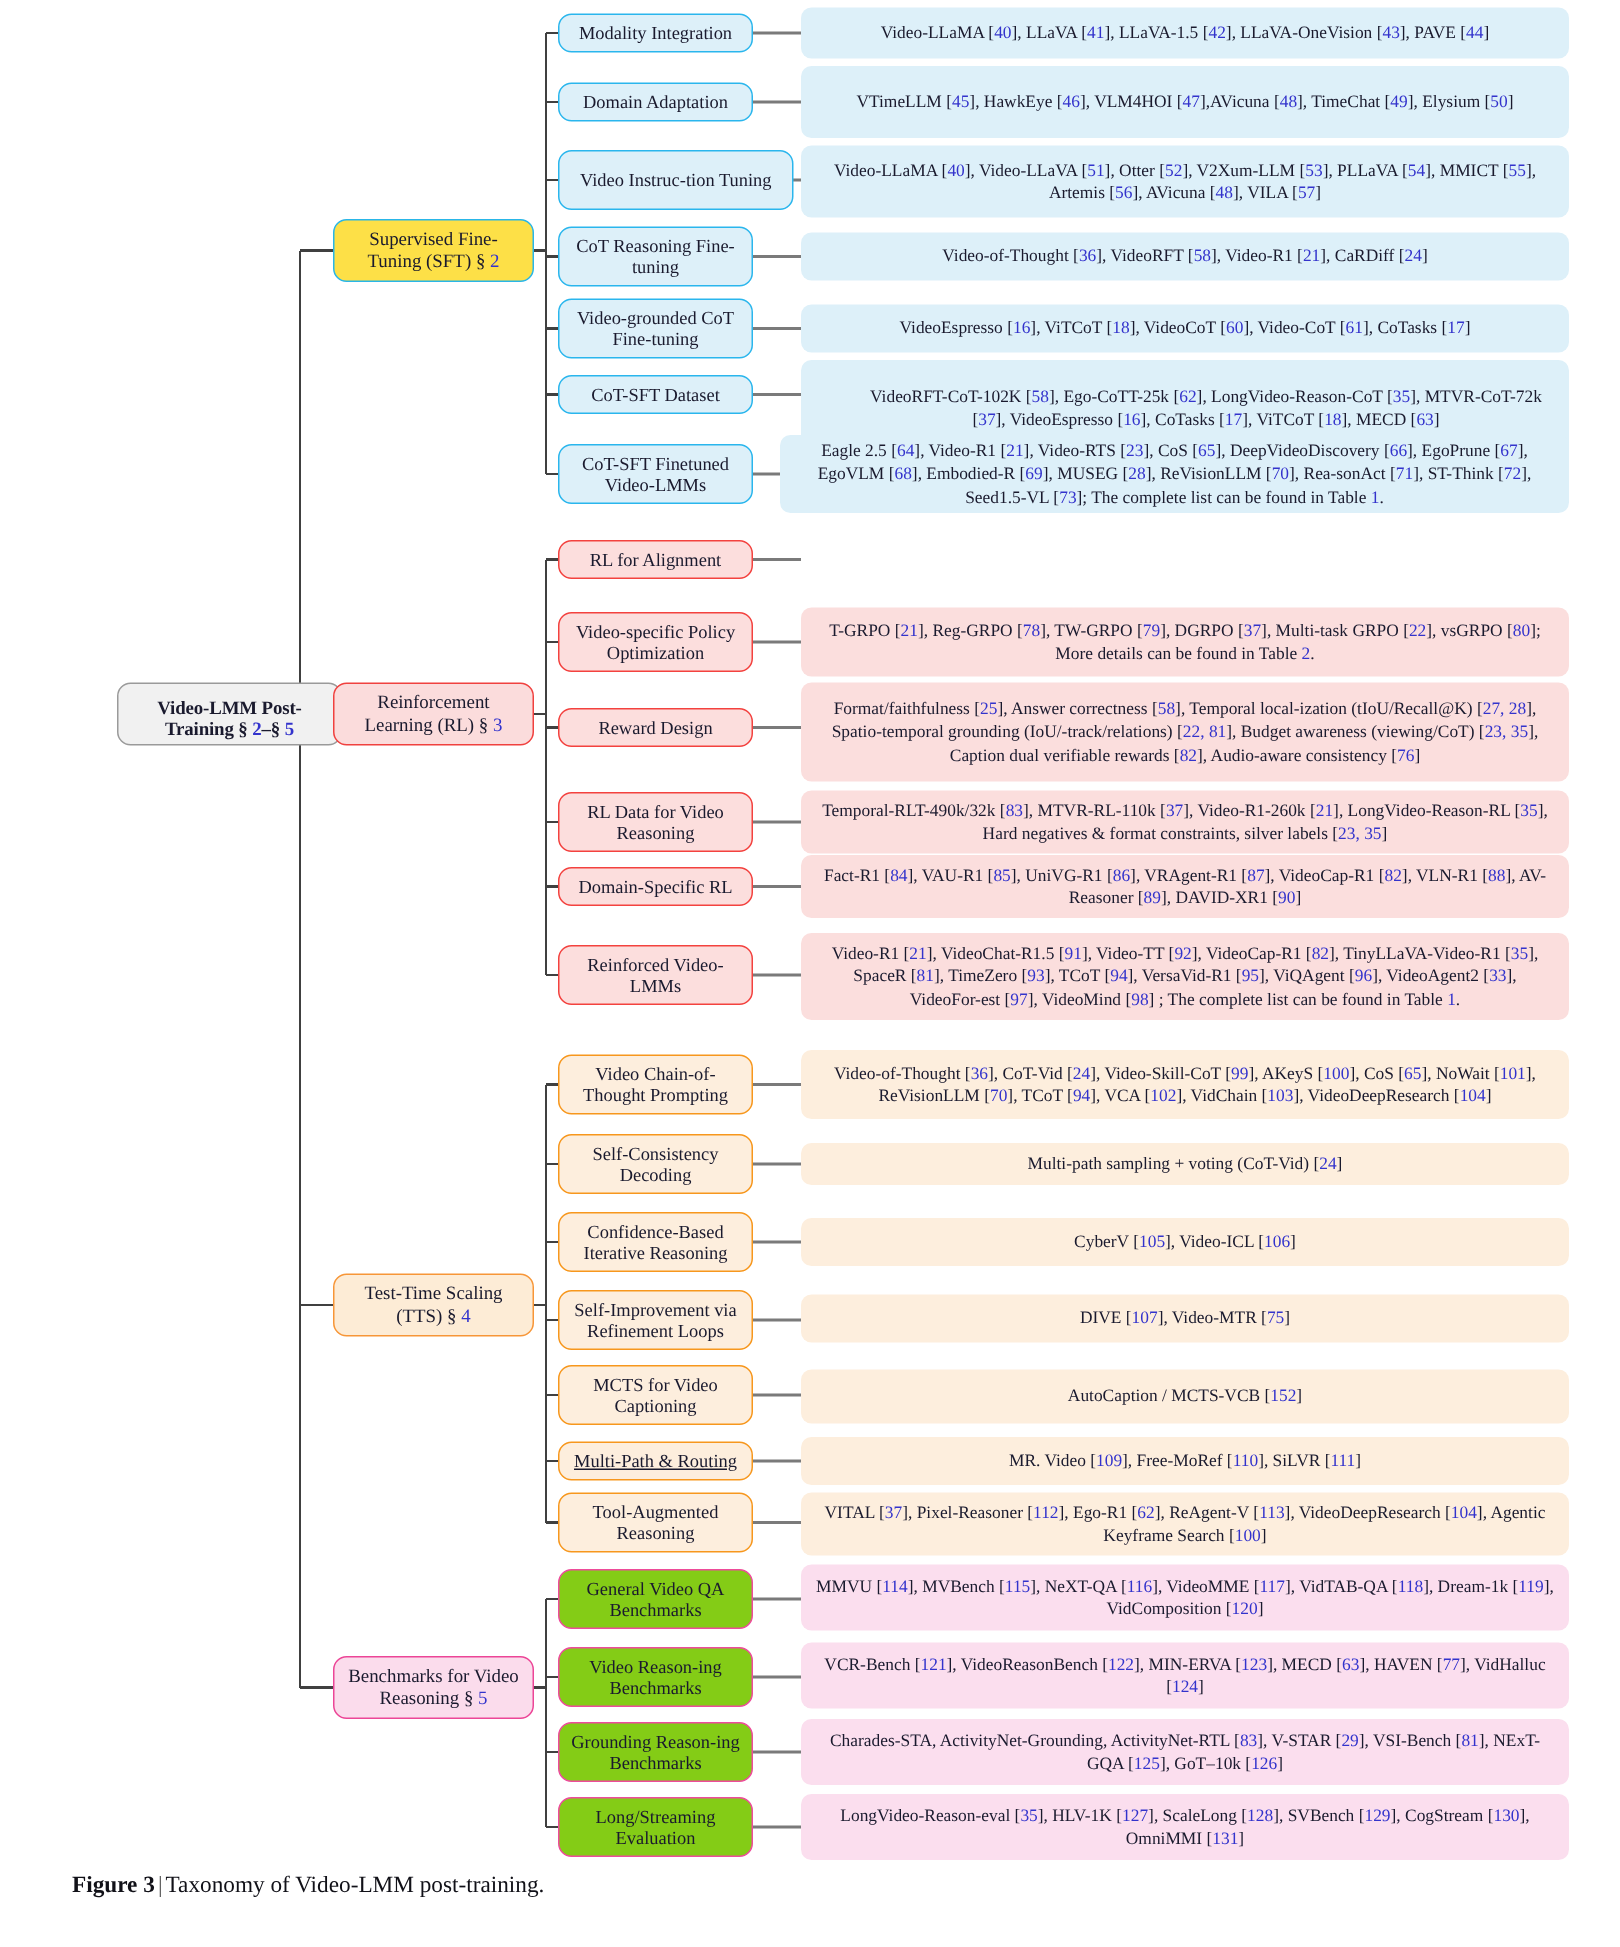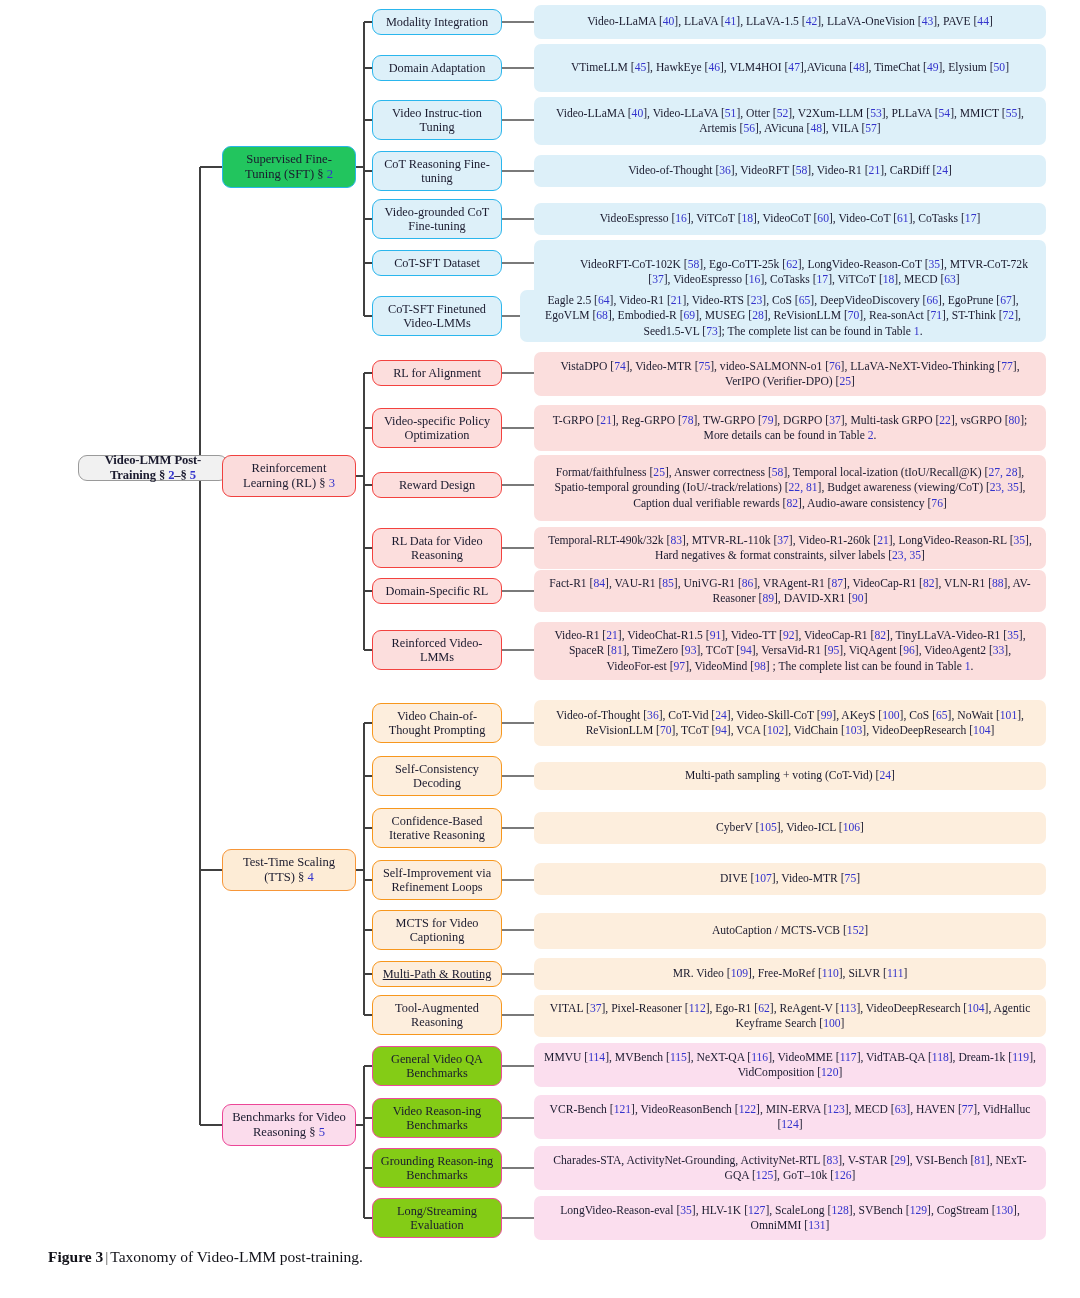--- a/index.html
+++ b/index.html
@@ -55,21 +55,21 @@
   .root-node {
     background: #f1f1f1;
     border-color: #9a9a9a;
     font-weight: bold;
     font-size: 12.6px;
     letter-spacing: -0.1px;
   }
 
   
   .branch-node { font-size: 12.6px; }
-  .branch-sft   { background:#22c55e; border-color:#29b6e8; }
+  .branch-sft   { background:#fde047; border-color:#29b6e8; }
   .branch-rl    { background:#fbdcdc; border-color:#f0413f; }
   .branch-tts   { background:#fdecd6; border-color:#f79638; }
   .branch-bench { background:#fbdcec; border-color:#ec4697; }
 
   
   .leaf-node { font-size: 12.3px; }
   .leaf-sft   { background:#ddf0f9; border-color:#2ab6ed; }
   .leaf-rl    { background:#fcdedd; border-color:#f3423f; }
   .leaf-tts   { background:#fdeedd; border-color:#f7971d; }
   .leaf-bench { background:#84cc16; border-color:#ee4b9b; }
@@ -173,21 +173,21 @@
       <line x1="502" y1="880" x2="534" y2="880" stroke="#7a7a7a" stroke-width="2"></line>
       <line x1="502" y1="930" x2="534" y2="930" stroke="#7a7a7a" stroke-width="2"></line>
       <line x1="502" y1="974" x2="534" y2="974" stroke="#7a7a7a" stroke-width="2"></line>
       <line x1="502" y1="1015" x2="534" y2="1015" stroke="#7a7a7a" stroke-width="2"></line>
       <line x1="502" y1="1066" x2="534" y2="1066" stroke="#7a7a7a" stroke-width="2"></line>
       <line x1="502" y1="1118" x2="534" y2="1118" stroke="#7a7a7a" stroke-width="2"></line>
       <line x1="502" y1="1168" x2="534" y2="1168" stroke="#7a7a7a" stroke-width="2"></line>
       <line x1="502" y1="1218" x2="534" y2="1218" stroke="#7a7a7a" stroke-width="2"></line>
     </svg>
 
-  <div class="node root-node" style="left:78px; top:455px; width:150px; height:26px;">
+  <div class="node root-node" style="left:78px; top:455px; width:150px; height:42px;align-items:flex-end;">
     <span class="node-label">Video-LMM Post-Training § <span class="sec" style="color:#3333cc">2</span>–§ <span class="sec" style="color:#3333cc">5</span></span>
   </div>
 
   <div class="node branch-node branch-sft" style="left:222px; top:146px; width:134px; height:42px;">
     <span class="node-label">Supervised Fine-Tuning (SFT) § <span class="sec" style="color:#3333cc">2</span></span>
   </div>
   <div class="node branch-node branch-rl" style="left:222px; top:455px; width:134px; height:42px;">
     <span class="node-label">Reinforcement Learning (RL) § <span class="sec" style="color:#3333cc">3</span></span>
   </div>
   <div class="node branch-node branch-tts" style="left:222px; top:849px; width:134px; height:42px;">
@@ -204,21 +204,21 @@
     <span class="content-text">Video-LLaMA [<span class="ref" style="color:#3333cc">40</span>], LLaVA [<span class="ref" style="color:#3333cc">41</span>], LLaVA-1.5 [<span class="ref" style="color:#3333cc">42</span>], LLaVA-OneVision [<span class="ref" style="color:#3333cc">43</span>], PAVE [<span class="ref" style="color:#3333cc">44</span>]</span>
   </div>
 
   <div class="node leaf-node leaf-sft" style="left:372px; top:55px; width:130px; height:26px;">
     <span class="node-label">Domain Adaptation</span>
   </div>
   <div class="content-box content-sft" style="left:534px; top:44px; width:512px; height:48px;">
     <span class="content-text">VTimeLLM [<span class="ref" style="color:#3333cc">45</span>], HawkEye [<span class="ref" style="color:#3333cc">46</span>], VLM4HOI [<span class="ref" style="color:#3333cc">47</span>],AVicuna [<span class="ref" style="color:#3333cc">48</span>], TimeChat [<span class="ref" style="color:#3333cc">49</span>], Elysium [<span class="ref" style="color:#3333cc">50</span>]</span>
   </div>
 
-  <div class="node leaf-node leaf-sft" style="left:372px; top:100px; width:130px; height:40px;">
+  <div class="node leaf-node leaf-sft" style="left:372px; top:100px; width:157px; height:40px;">
     <span class="node-label">Video Instruc-tion Tuning</span>
   </div>
   <div class="content-box content-sft" style="left:534px; top:97px; width:512px; height:48px;">
     <span class="content-text">Video-LLaMA [<span class="ref" style="color:#3333cc">40</span>], Video-LLaVA [<span class="ref" style="color:#3333cc">51</span>], Otter [<span class="ref" style="color:#3333cc">52</span>], V2Xum-LLM [<span class="ref" style="color:#3333cc">53</span>], PLLaVA [<span class="ref" style="color:#3333cc">54</span>], MMICT [<span class="ref" style="color:#3333cc">55</span>], Artemis [<span class="ref" style="color:#3333cc">56</span>], AVicuna [<span class="ref" style="color:#3333cc">48</span>], VILA [<span class="ref" style="color:#3333cc">57</span>]</span>
   </div>
 
   <div class="node leaf-node leaf-sft" style="left:372px; top:151px; width:130px; height:40px;">
     <span class="node-label">CoT Reasoning Fine-tuning</span>
   </div>
   <div class="content-box content-sft" style="left:534px; top:155px; width:512px; height:32px;">
@@ -242,23 +242,20 @@
   <div class="node leaf-node leaf-sft" style="left:372px; top:296px; width:130px; height:40px;">
     <span class="node-label">CoT-SFT Finetuned Video-LMMs</span>
   </div>
   <div class="content-box content-sft" style="left:520px; top:290px; width:526px; height:52px;">
     <span class="content-text">Eagle 2.5 [<span class="ref" style="color:#3333cc">64</span>], Video-R1 [<span class="ref" style="color:#3333cc">21</span>], Video-RTS [<span class="ref" style="color:#3333cc">23</span>], CoS [<span class="ref" style="color:#3333cc">65</span>], DeepVideoDiscovery [<span class="ref" style="color:#3333cc">66</span>], EgoPrune [<span class="ref" style="color:#3333cc">67</span>], EgoVLM [<span class="ref" style="color:#3333cc">68</span>], Embodied-R [<span class="ref" style="color:#3333cc">69</span>], MUSEG [<span class="ref" style="color:#3333cc">28</span>], ReVisionLLM [<span class="ref" style="color:#3333cc">70</span>], Rea-sonAct [<span class="ref" style="color:#3333cc">71</span>], ST-Think [<span class="ref" style="color:#3333cc">72</span>], Seed1.5-VL [<span class="ref" style="color:#3333cc">73</span>]; The complete list can be found in Table <span class="sec" style="color:#3333cc">1</span>.</span>
   </div>
 
   <div class="node leaf-node leaf-rl" style="left:372px; top:360px; width:130px; height:26px;">
     <span class="node-label">RL for Alignment</span>
   </div>
-  <div class="content-box content-rl" style="left:534px; top:352px; width:512px; height:44px;">
-    <span class="content-text">VistaDPO [<span class="ref" style="color:#3333cc">74</span>], Video-MTR [<span class="ref" style="color:#3333cc">75</span>], video-SALMONN-o1 [<span class="ref" style="color:#3333cc">76</span>], LLaVA-NeXT-Video-Thinking [<span class="ref" style="color:#3333cc">77</span>], VerIPO (Verifier-DPO) [<span class="ref" style="color:#3333cc">25</span>]</span>
-  </div>
 
   <div class="node leaf-node leaf-rl" style="left:372px; top:408px; width:130px; height:40px;">
     <span class="node-label">Video-specific Policy Optimization</span>
   </div>
   <div class="content-box content-rl" style="left:534px; top:405px; width:512px; height:46px;">
     <span class="content-text">T-GRPO [<span class="ref" style="color:#3333cc">21</span>], Reg-GRPO [<span class="ref" style="color:#3333cc">78</span>], TW-GRPO [<span class="ref" style="color:#3333cc">79</span>], DGRPO [<span class="ref" style="color:#3333cc">37</span>], Multi-task GRPO [<span class="ref" style="color:#3333cc">22</span>], vsGRPO [<span class="ref" style="color:#3333cc">80</span>]; More details can be found in Table <span class="sec" style="color:#3333cc">2</span>.</span>
   </div>
 
   <div class="node leaf-node leaf-rl" style="left:372px; top:472px; width:130px; height:26px;">
     <span class="node-label">Reward Design</span>

